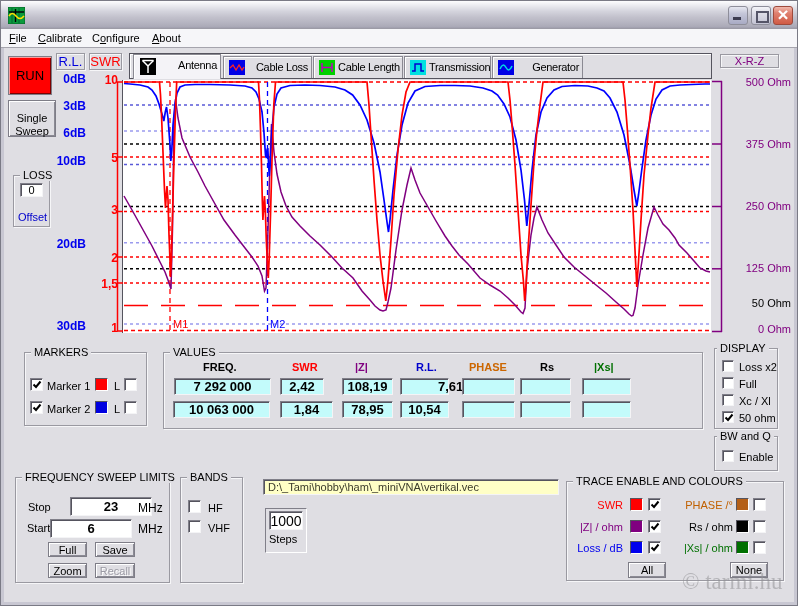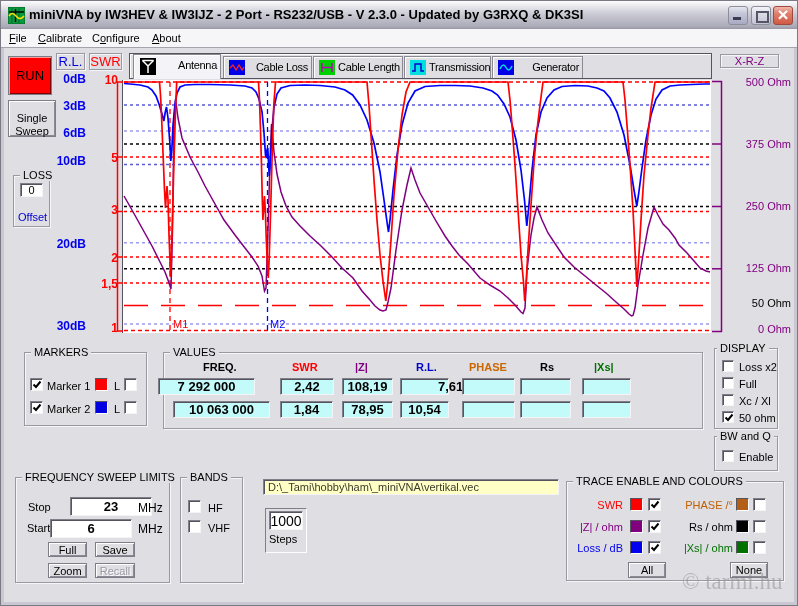--- a/index.html
+++ b/index.html
@@ -47,21 +47,20 @@
 <div id="titlebar">
  <svg id="title-ico" viewBox="0 0 17 17">
   <rect x="0" y="0" width="17" height="17" fill="#0a9a3c"></rect>
   <rect x="0" y="0" width="17" height="17" fill="none" stroke="#066025" stroke-width="1"></rect>
   <line x1="4" y1="1" x2="4" y2="16" stroke="#063" stroke-width="1"></line>
   <line x1="11" y1="1" x2="11" y2="16" stroke="#063" stroke-width="1"></line>
   <line x1="1" y1="5" x2="16" y2="5" stroke="#000" stroke-width="1.4"></line>
   <line x1="7.5" y1="2" x2="7.5" y2="15" stroke="#000" stroke-width="1.4"></line>
   <path d="M1,9 Q4,4 8,9 T16,9" fill="none" stroke="#ffe000" stroke-width="1.6"></path>
  </svg>
- <div id="title-txt">miniVNA by IW3HEV &amp; IW3IJZ - 2 Port - RS232/USB - V 2.3.0 - Updated by G3RXQ &amp; DK3SI</div>
  <div class="tbtn" id="btn-min"></div>
  <div class="tbtn" id="btn-max"></div>
  <div class="tbtn" id="btn-close"></div>
 </div>
 <div id="menubar">
  <div class="menu" style="left:8px;"><u>F</u>ile</div>
  <div class="menu" style="left:37px;"><u>C</u>alibrate</div>
  <div class="menu" style="left:91px;">C<u>o</u>nfigure</div>
  <div class="menu" style="left:151px;"><u>A</u>bout</div>
 </div>
@@ -205,22 +204,22 @@
 <div class="grp" style="left:163px;top:352px;width:540px;height:77px;">
     <span>VALUES</span>
   </div>
 <div class="lbl" style="left:203px;top:361px;font-weight:bold;">FREQ.</div>
 <div class="lbl" style="left:292px;top:361px;font-weight:bold;color:#ff0000;">SWR</div>
 <div class="lbl" style="left:355px;top:361px;font-weight:bold;color:#800080;">|Z|</div>
 <div class="lbl" style="left:416px;top:361px;font-weight:bold;color:#0000cc;">R.L.</div>
 <div class="lbl" style="left:469px;top:361px;font-weight:bold;color:#cc6600;">PHASE</div>
 <div class="lbl" style="left:540px;top:361px;font-weight:bold;">Rs</div>
 <div class="lbl" style="left:594px;top:361px;font-weight:bold;color:#007000;">|Xs|</div>
-<div class="sunk cyan" style="left:158px;top:378px;width:97px;height:17px;line-height:16px;">7 292 000</div>
-<div class="sunk cyan" style="left:280px;top:378px;width:54px;height:17px;line-height:16px;">2,42</div>
+<div class="sunk cyan" style="left:174px;top:378px;width:97px;height:17px;line-height:16px;">7 292 000</div>
+<div class="sunk cyan" style="left:280px;top:378px;width:44px;height:17px;line-height:16px;">2,42</div>
 <div class="sunk cyan" style="left:342px;top:378px;width:51px;height:17px;line-height:16px;">108,19</div>
 <div class="sunk cyan" style="left:400px;top:378px;width:49px;height:17px;line-height:16px;padding-left:37px;">7,61</div>
 <div class="sunk cyan" style="left:462px;top:378px;width:53px;height:17px;"></div>
 <div class="sunk cyan" style="left:520px;top:378px;width:51px;height:17px;"></div>
 <div class="sunk cyan" style="left:582px;top:378px;width:49px;height:17px;"></div>
 <div class="sunk cyan" style="left:173px;top:401px;width:97px;height:17px;line-height:16px;">10 063 000</div>
 <div class="sunk cyan" style="left:280px;top:401px;width:53px;height:17px;line-height:16px;">1,84</div>
 <div class="sunk cyan" style="left:342px;top:401px;width:51px;height:17px;line-height:16px;">78,95</div>
 <div class="sunk cyan" style="left:400px;top:401px;width:49px;height:17px;line-height:16px;">10,54</div>
 <div class="sunk cyan" style="left:462px;top:401px;width:53px;height:17px;"></div>

